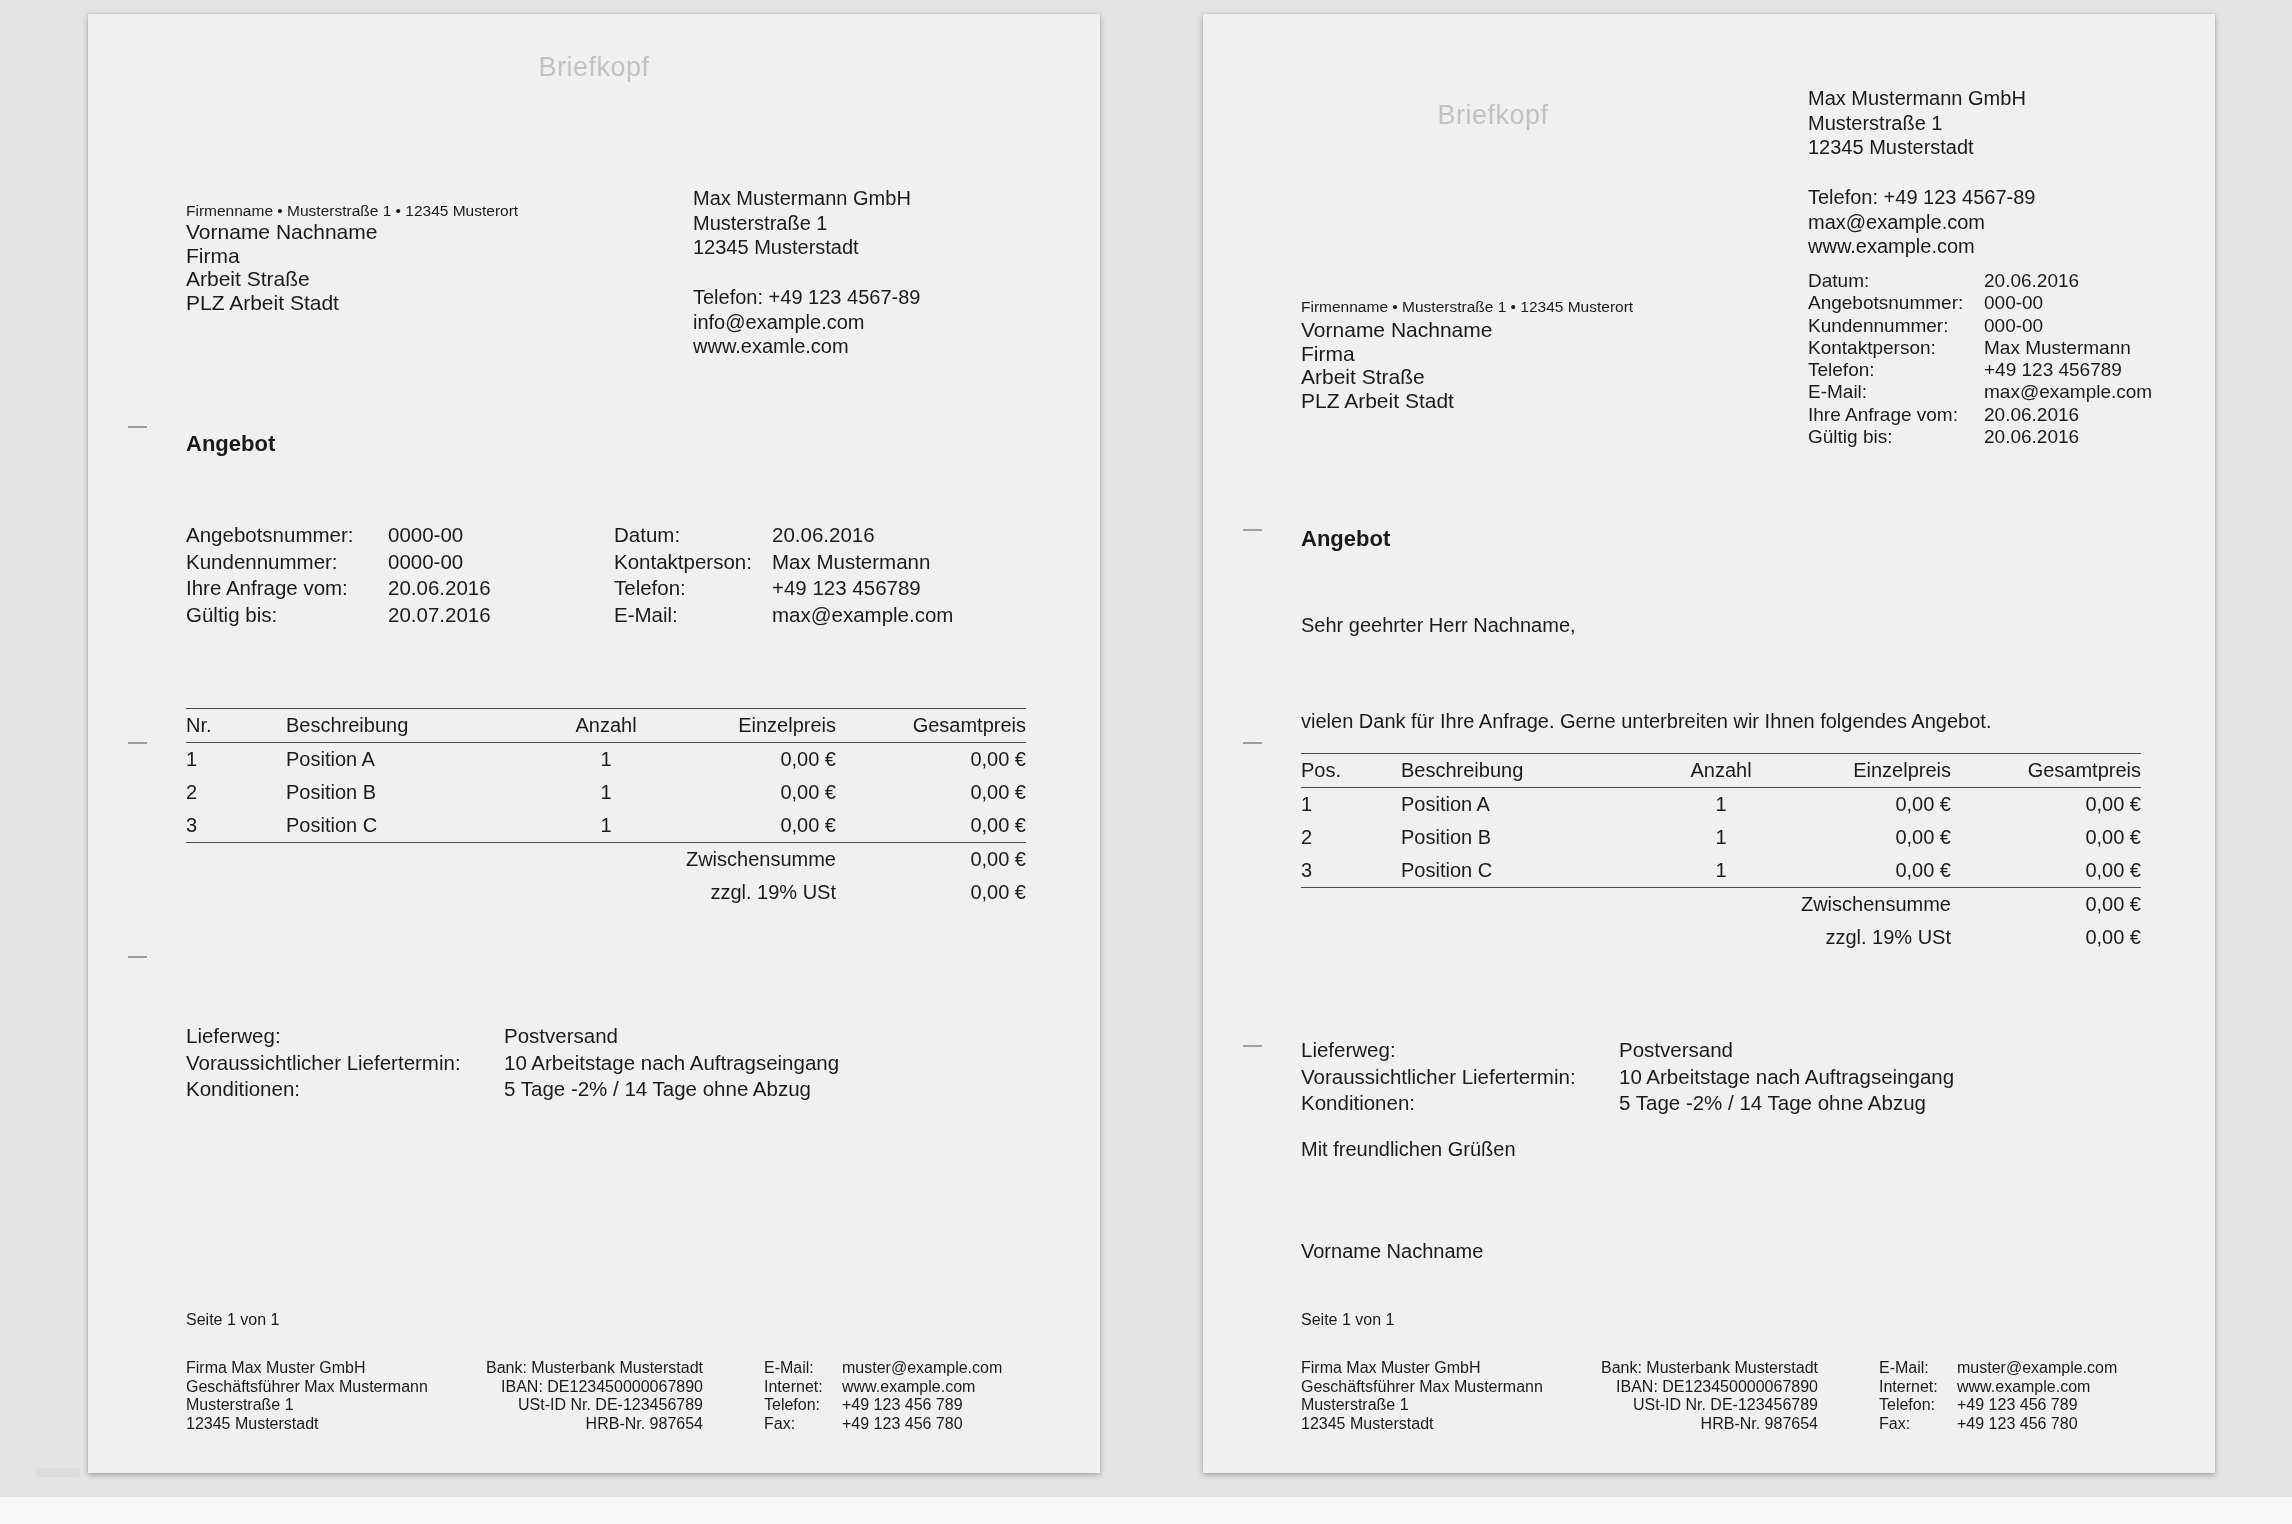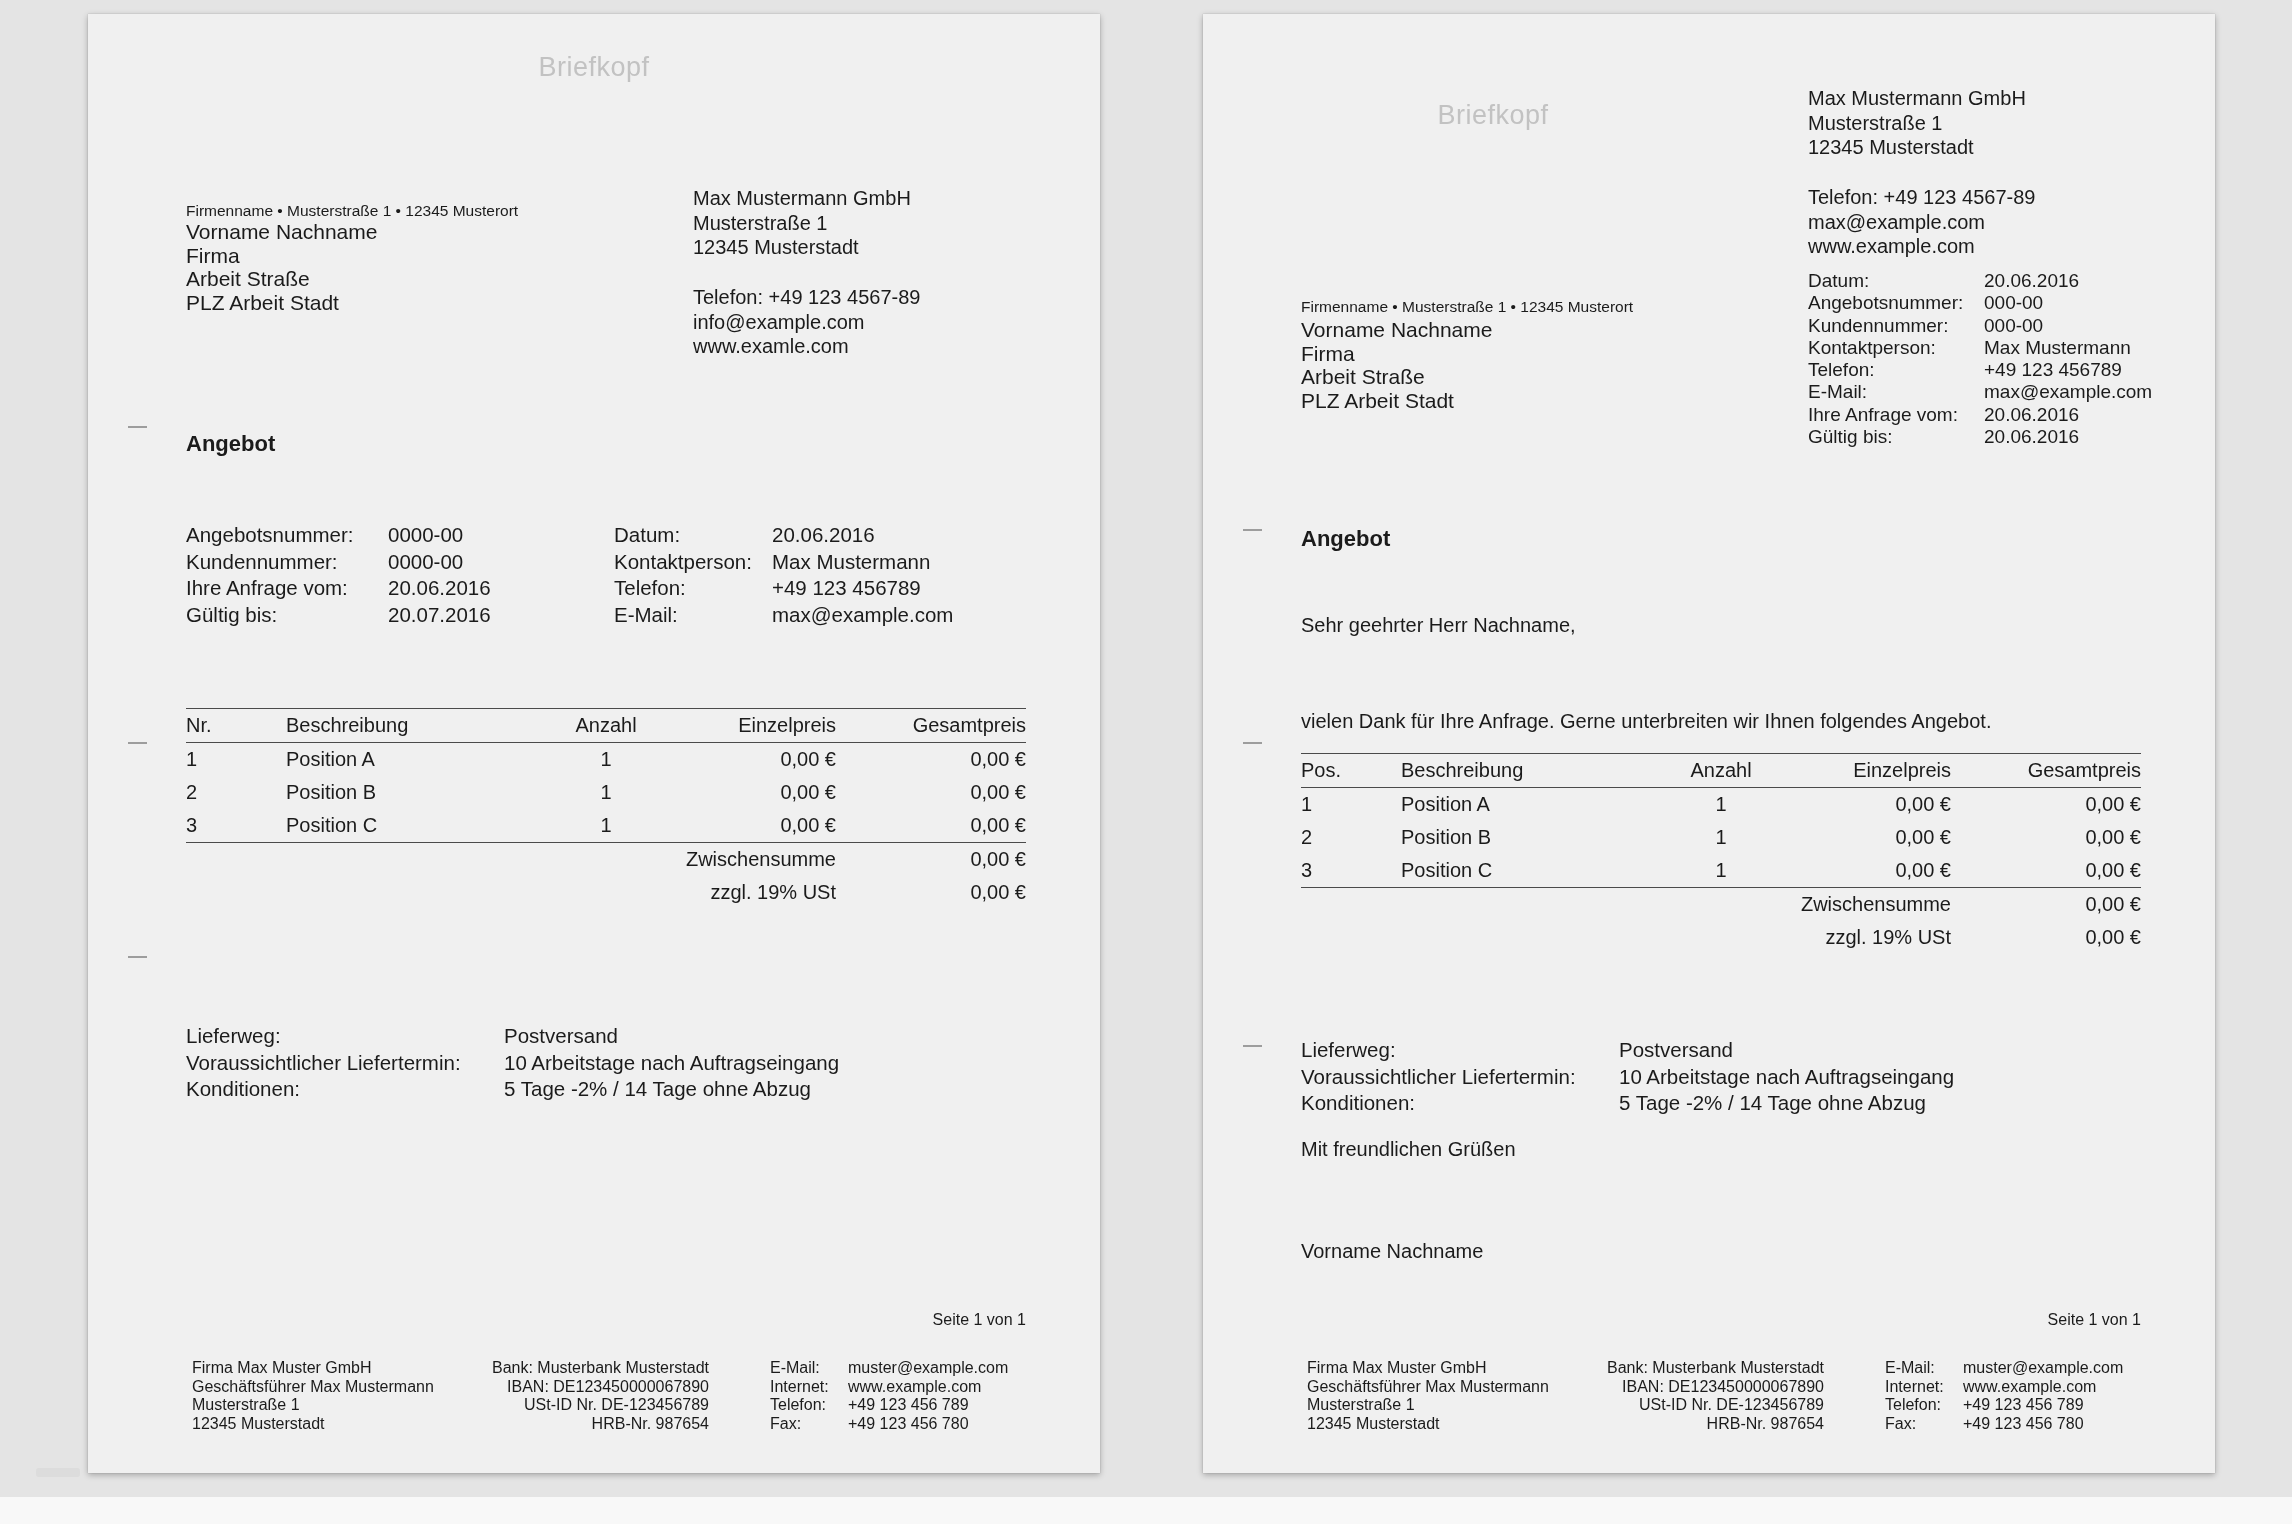--- a/index.html
+++ b/index.html
@@ -94,24 +94,24 @@
     border-bottom:1.5px solid #4a4a4a;
   }
 
   .delivery{position:absolute;left:98px;font-size:20.5px;line-height:26.6px;}
   .dv1{top:1009px;}
   .dv2{top:1023px;}
   .delivery .dlabel{width:318px;flex-shrink:0;}
 
   .pagenum{
     position:absolute;left:98px;top:1297px;width:840px;
-    text-align:right;font-size:16px;
+    text-align:left;font-size:16px;
   }
   .footer{position:absolute;left:98px;top:1345px;width:840px;font-size:16px;line-height:18.6px;}
-  .fcol{position:absolute;top:0;margin-left:6px;}
+  .fcol{position:absolute;top:0;}
   .fcol1{left:0;}
   .fcol2{left:300px;text-align:right;}
   .fcol3{left:578px;}
   .frow{display:flex;}
   .flabel{width:78px;flex-shrink:0;}
 </style>
 </head>
 <body>
 
 <div class="stage">

